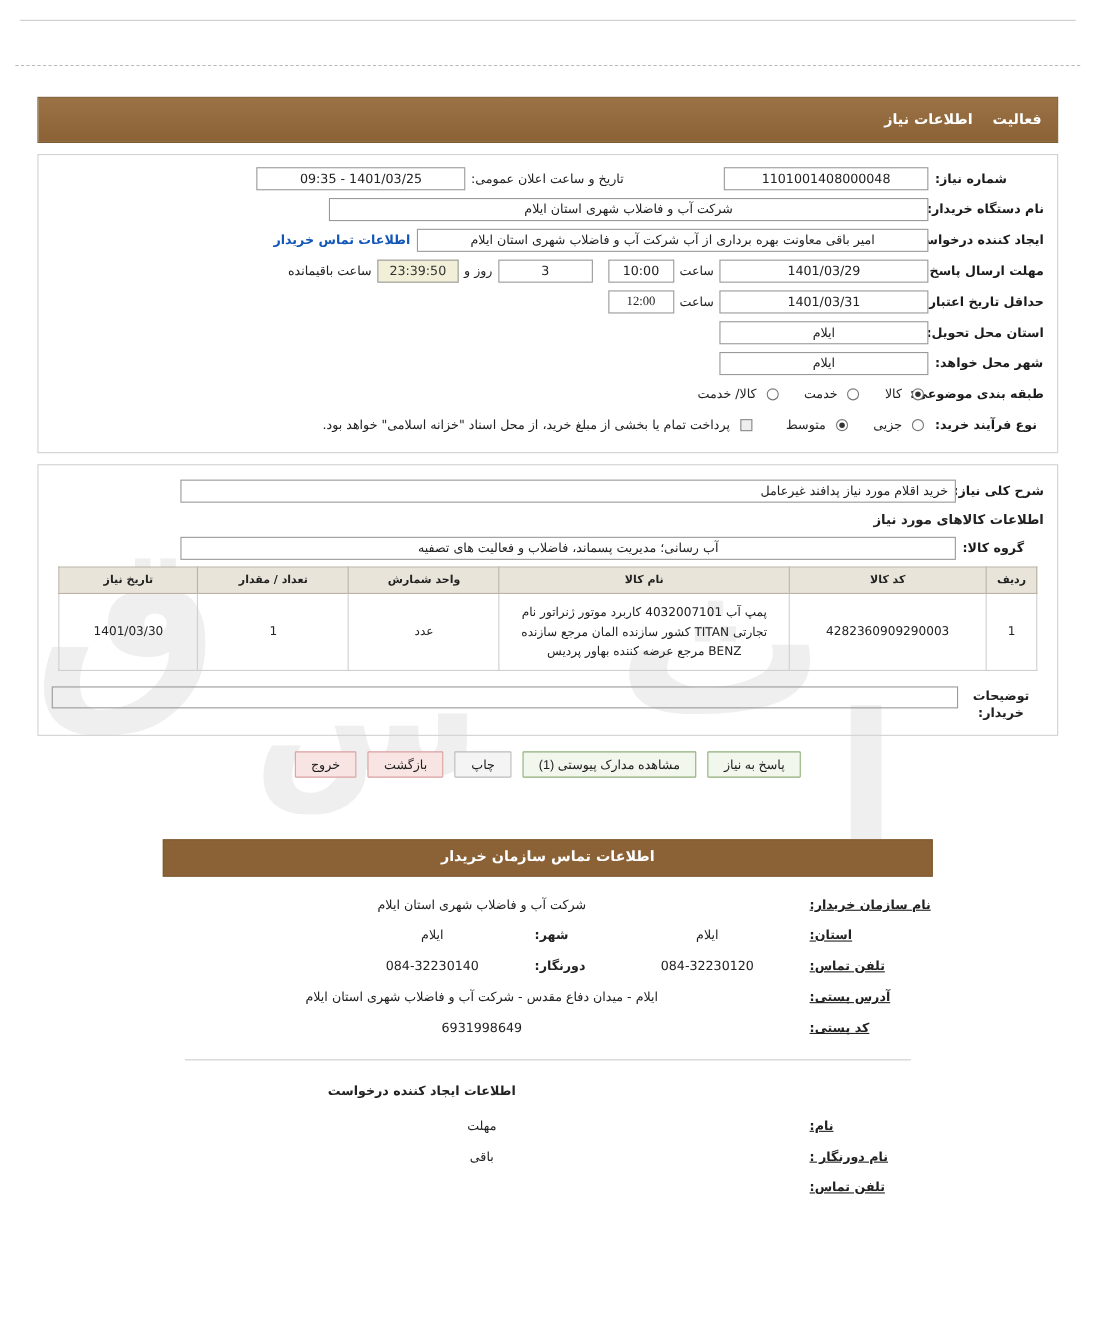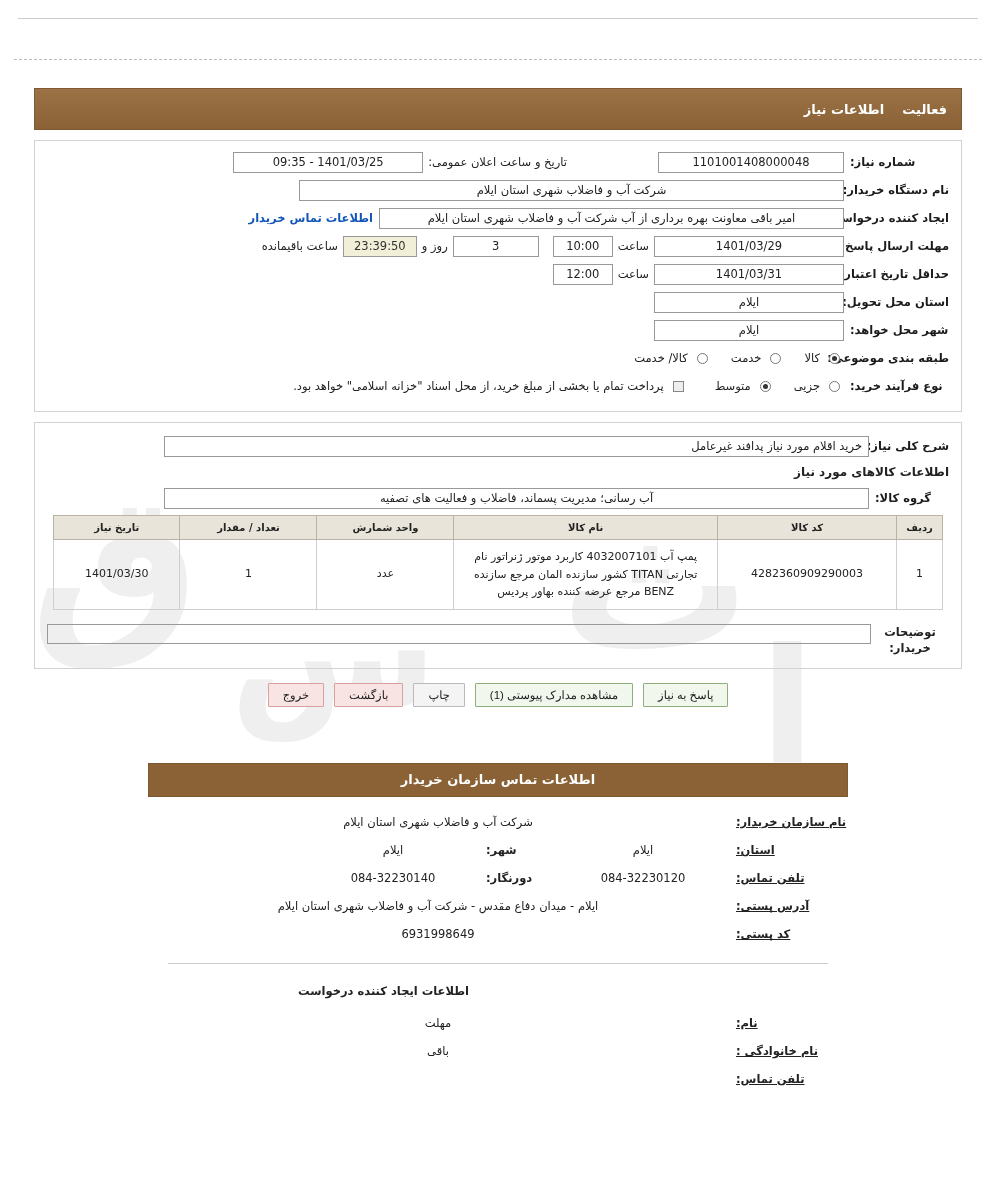--- a/index.html
+++ b/index.html
@@ -266,21 +266,21 @@
         <div class="fld" style="width:86px;margin-right:14px;">3</div>
         <div class="small-lbl">روز و</div>
         <div class="timer">23:39:50</div>
         <div class="small-lbl">ساعت باقیمانده</div>
       </div>
 
       <div class="row">
         <div class="lbl" style="width:105px;line-height:1.25;">حداقل تاریخ اعتبار قیمت: تا تاریخ</div>
         <div class="fld" style="width:190px;">1401/03/31</div>
         <div class="small-lbl">ساعت</div>
-        <div class="fld" style="width:60px;">12:00</div>
+        <div class="fld" style="width:60px;font-family:Liberation Serif, serif;">12:00</div>
       </div>
 
       <div class="row">
         <div class="lbl" style="width:105px;">استان محل تحویل:</div>
         <div class="fld" style="width:190px;">ایلام</div>
       </div>
 
       <div class="row">
         <div class="lbl" style="width:105px;">شهر محل خواهد:</div>
         <div class="fld" style="width:190px;">ایلام</div>
@@ -402,21 +402,21 @@
     <div class="divider"></div>
 
     <div class="sec2-title">اطلاعات ایجاد کننده درخواست</div>
 
     <div class="contact-body">
       <div class="crow">
         <div class="ckey">نام:</div>
         <div class="cval">مهلت</div>
       </div>
       <div class="crow">
-        <div class="ckey">نام خانوادگی :</div>
+        <div class="ckey">نام دورنگار :</div>
         <div class="cval">باقی</div>
       </div>
       <div class="crow">
         <div class="ckey">تلفن تماس:</div>
       </div>
     </div>
 
     <div class="bottom-space"></div>
 
   </div>

